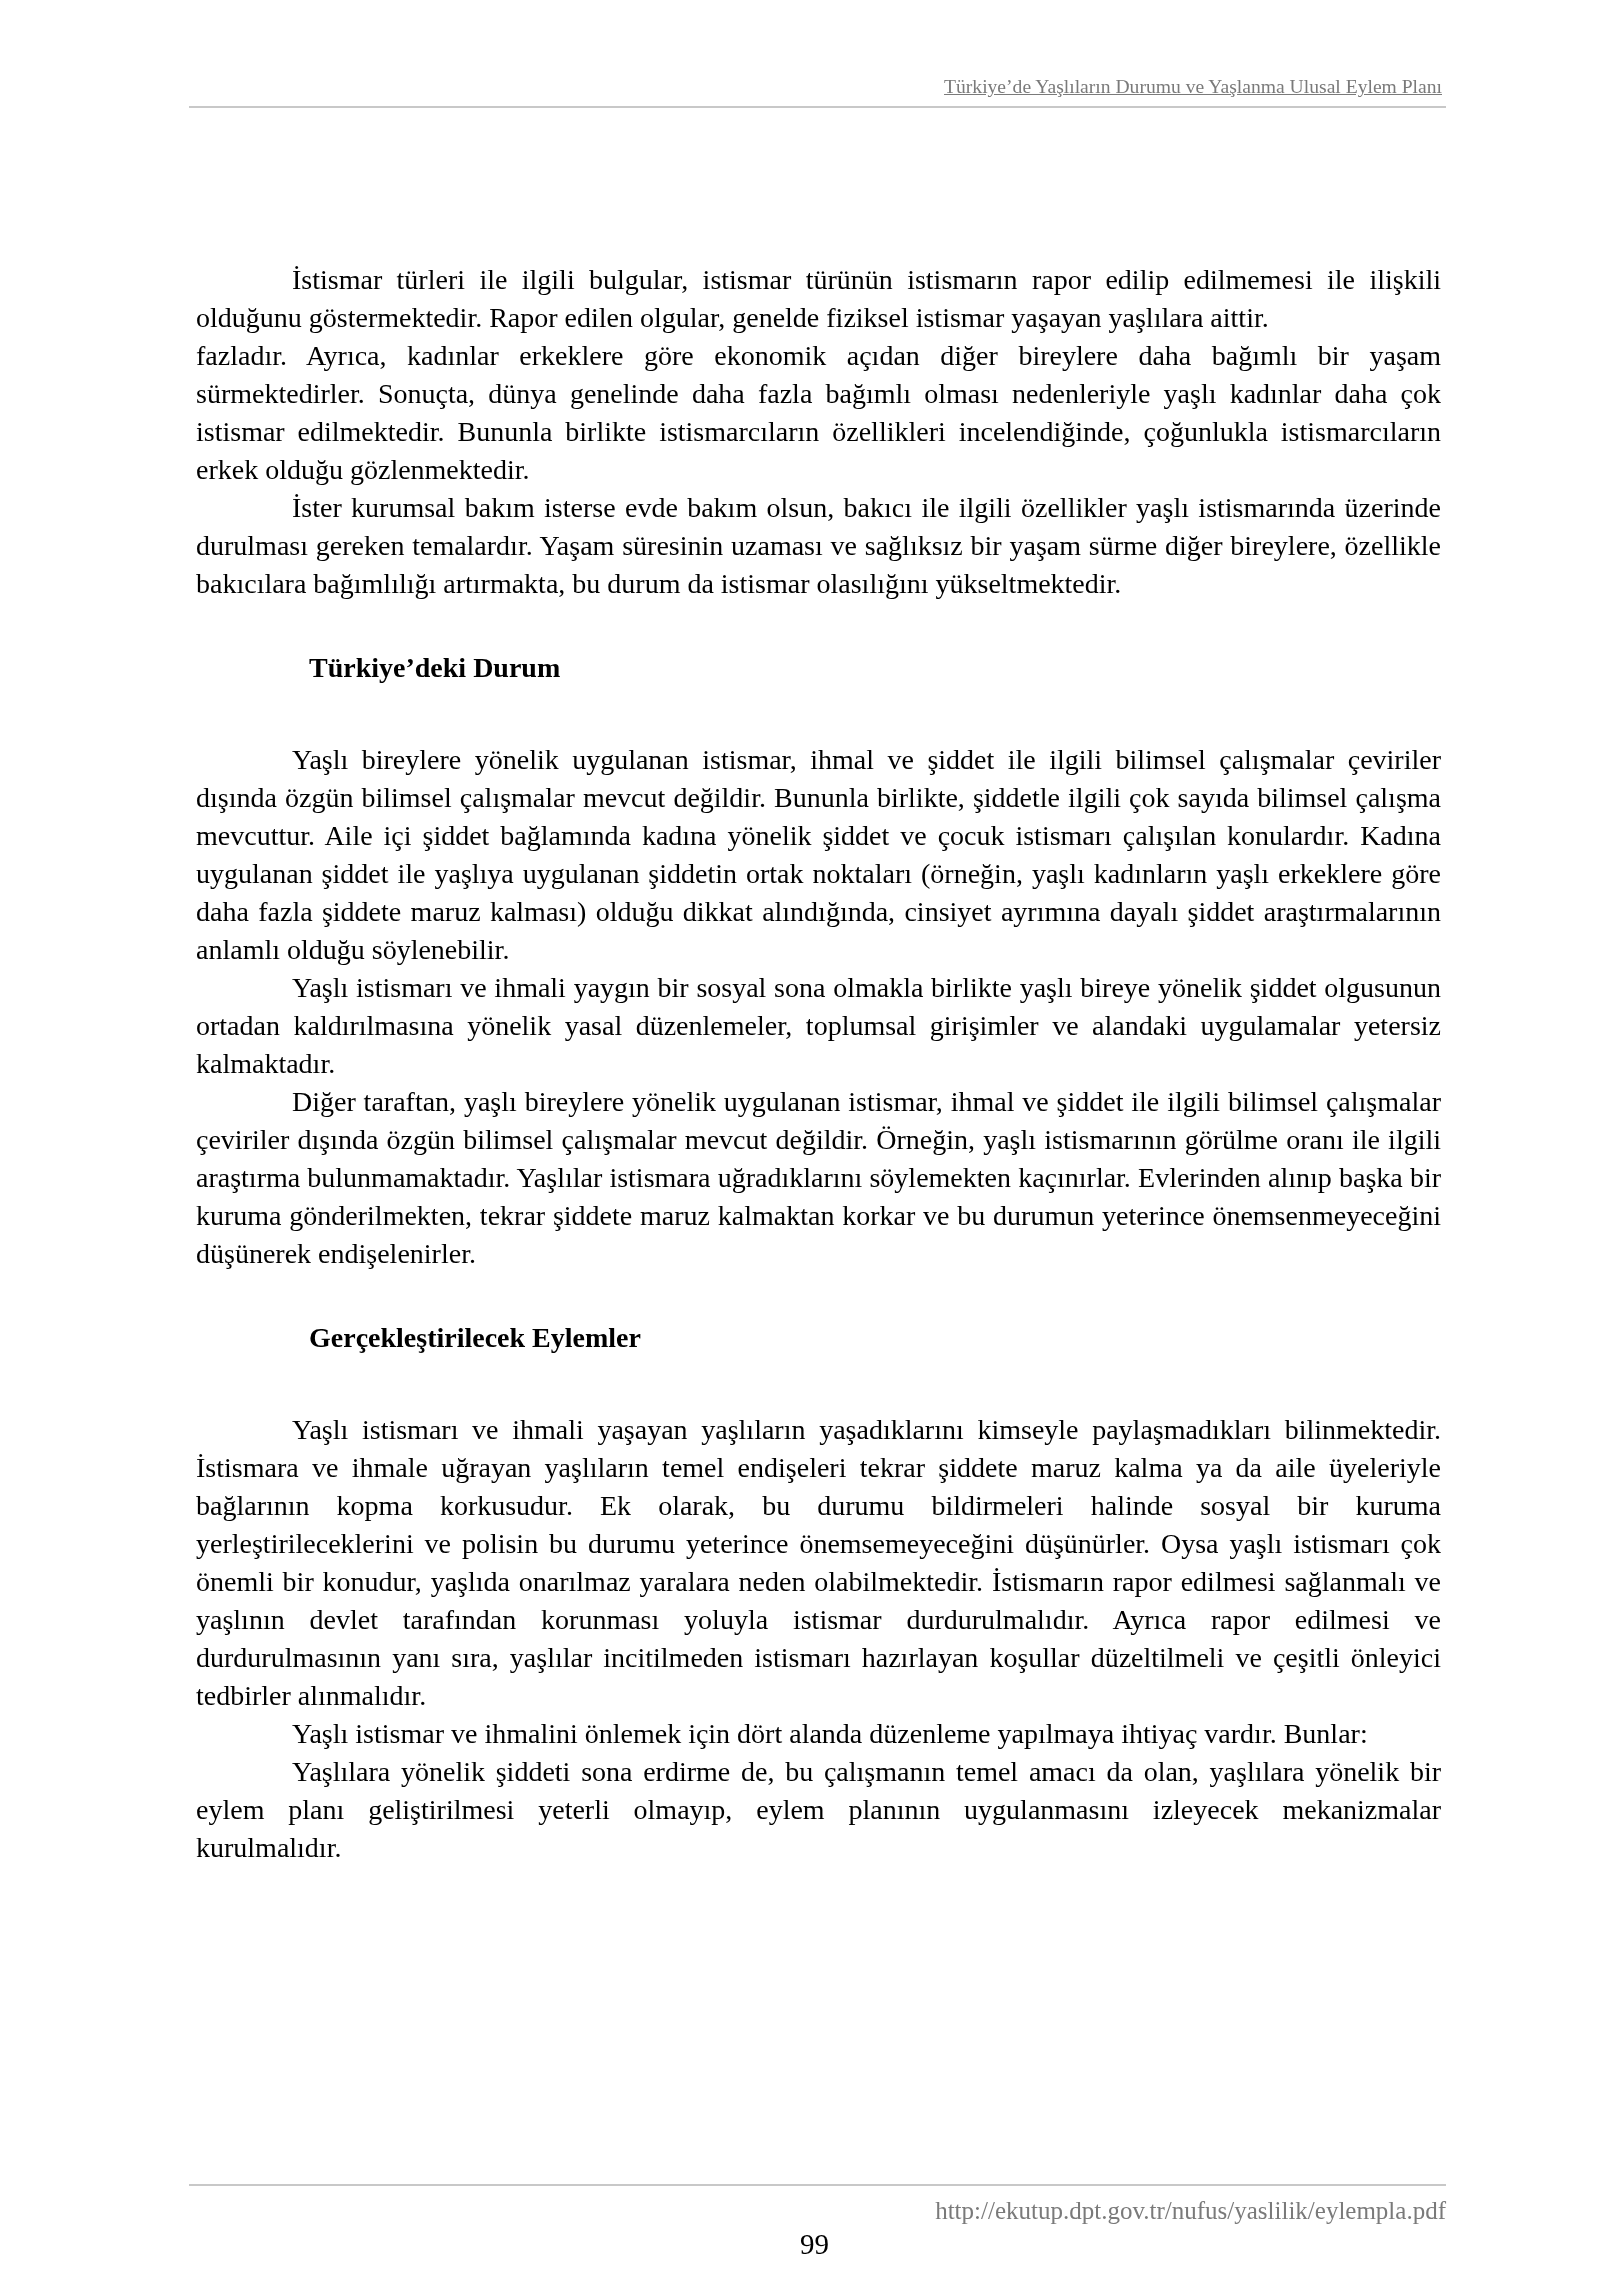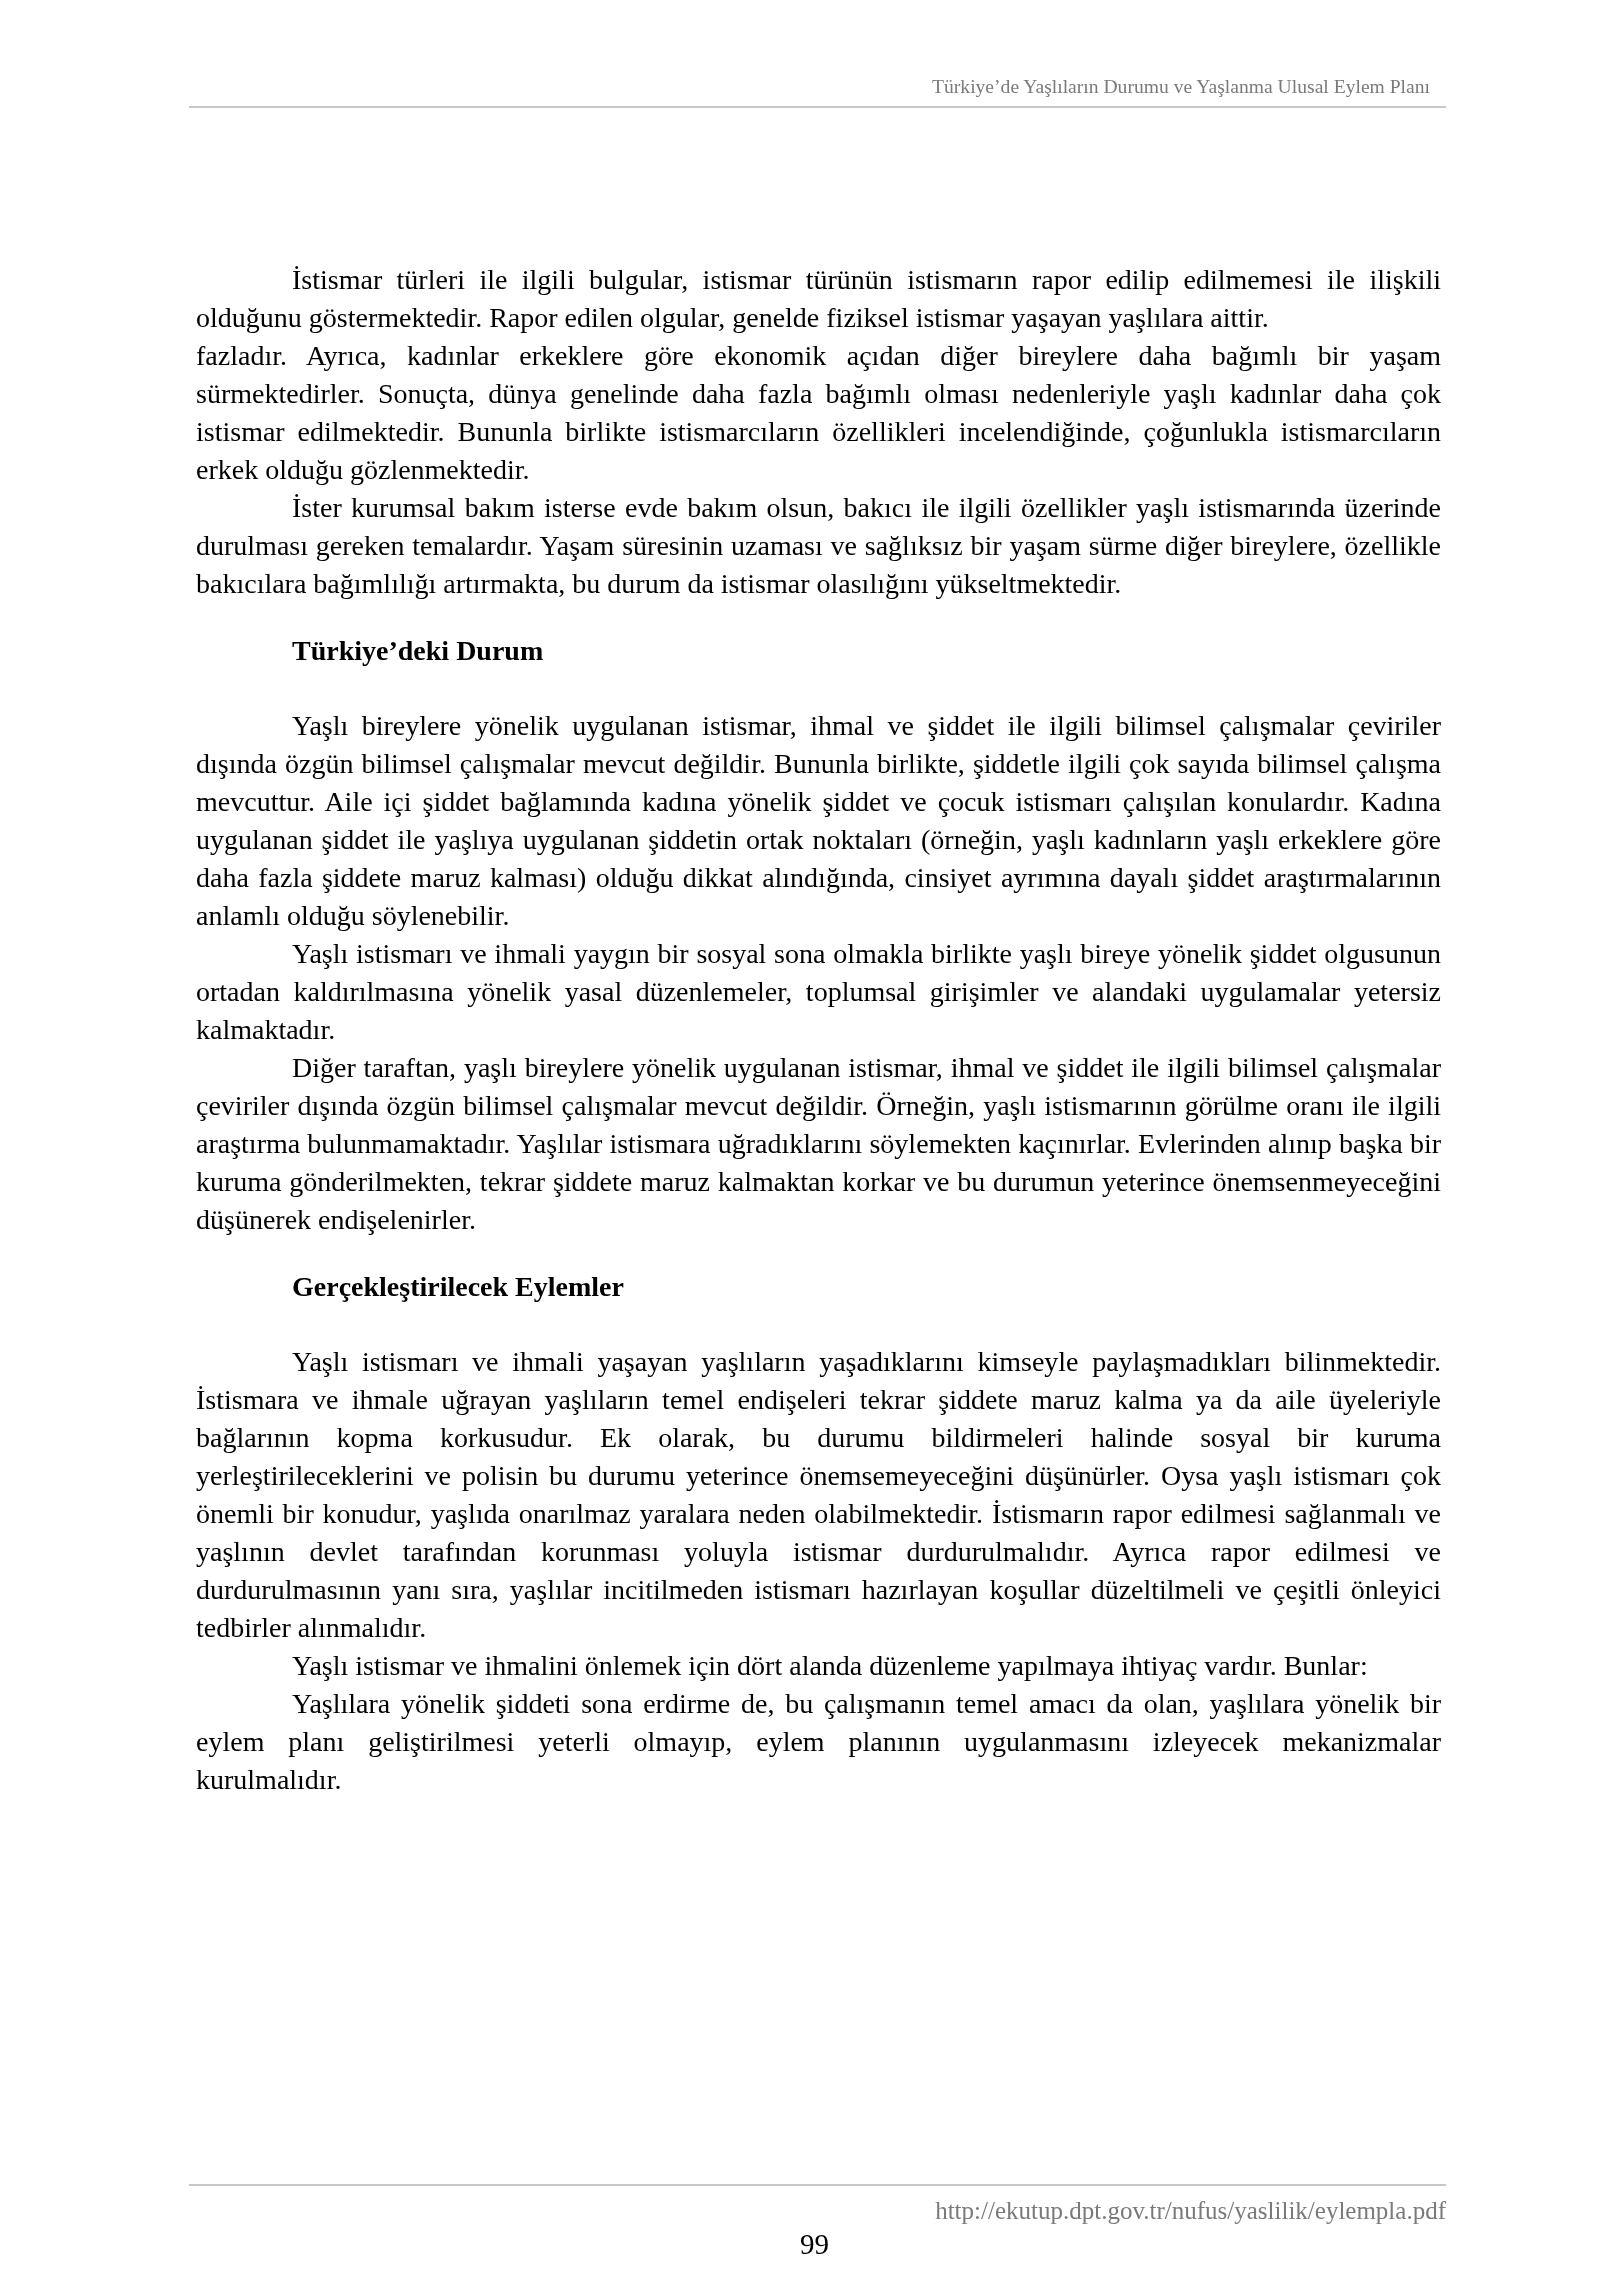--- a/index.html
+++ b/index.html
@@ -1,24 +1,24 @@
 <!DOCTYPE html>
 <html><head>
 <meta charset="utf-8">
 <style>
   html, body { margin: 0; padding: 0; background: #ffffff; }
   body { width: 1621px; height: 2293px; position: relative; overflow: hidden;
          font-family: "Liberation Serif", "DejaVu Serif", serif; color: #000; }
   .header { position: absolute; left: 189px; top: 0; width: 1257px; height: 106px;
             border-bottom: 2px solid #c8c8c8; }
-  .header-title { position: absolute; right: 16px; top: 76px; font-size: 19.6px; color: #7a7a7a; white-space: nowrap; }
+  .header-title { position: absolute; right: 4px; top: 76px; font-size: 19.6px; color: #7a7a7a; white-space: nowrap; text-decoration: underline; }
   .content { position: absolute; left: 196px; top: 261px; width: 1245px; font-size: 28px; line-height: 38px; }
   .p { margin: 0; text-align: justify; text-indent: 96px; }
   .p.noindent { text-indent: 0; }
-  .h { margin: 0; font-weight: bold; padding-left: 96px; font-size: 28px; }
+  .h { margin: 17px; font-weight: bold; padding-left: 96px; font-size: 28px; }
   .gap-before-h { height: 29px; }
   .gap-after-h { height: 37px; }
   .footer { position: absolute; left: 189px; top: 2184px; width: 1257px; border-top: 2px solid #c8c8c8; }
   .page-number { position: absolute; left: 800px; top: 2192px; font-size: 29px; color: #000; margin-top: 36px; }
   .footer-url { position: absolute; right: 175px; top: 2197px; font-size: 25px; color: #7a7a7a; }
 </style>
 </head>
 <body>
 
 <div class="header">

